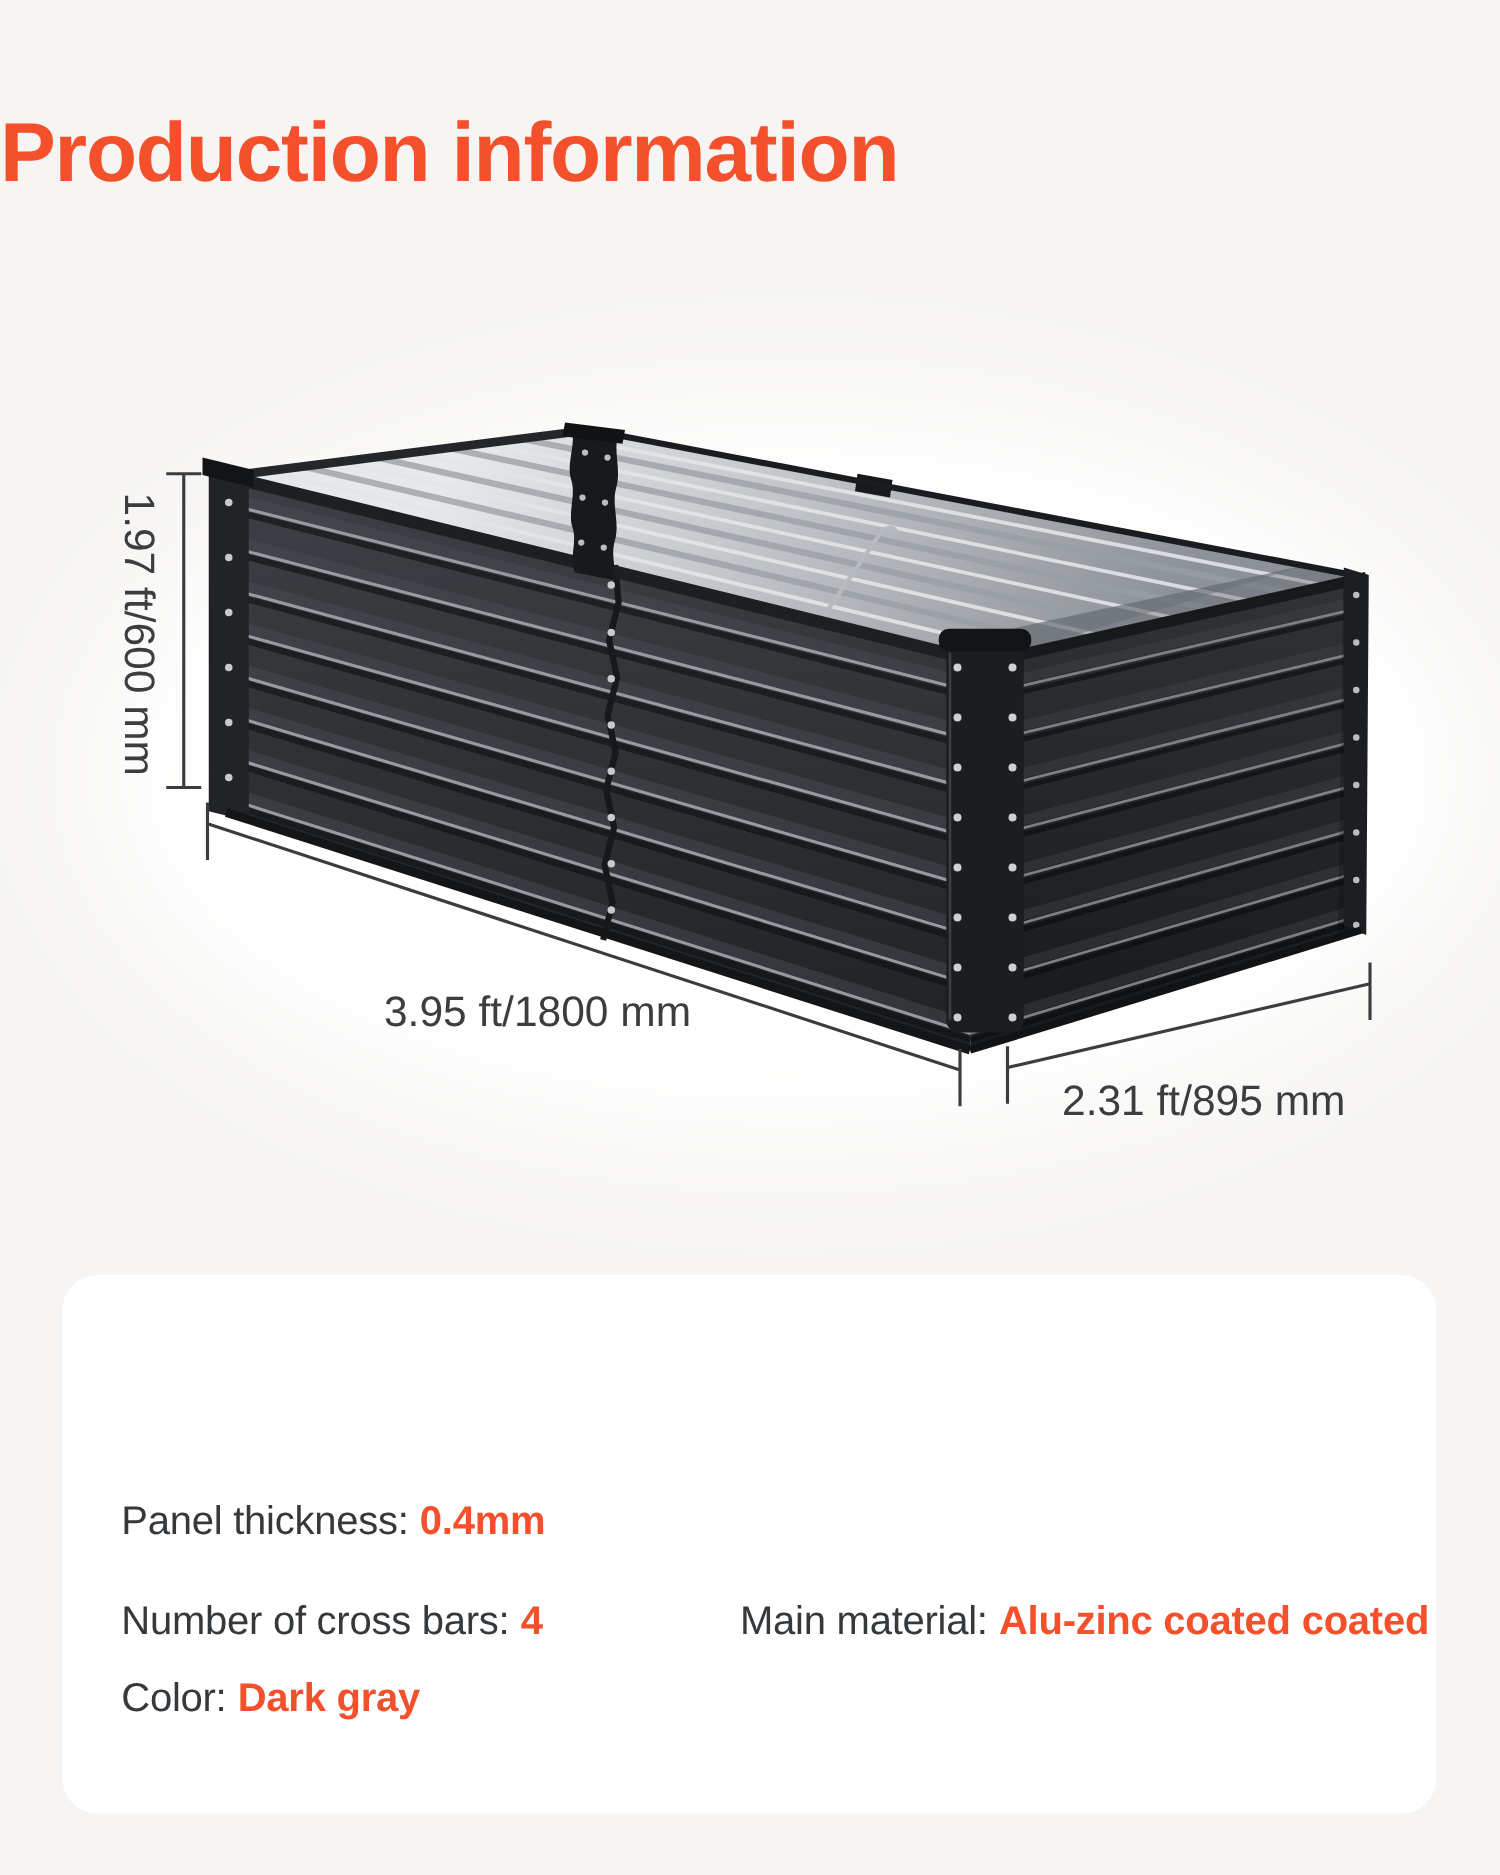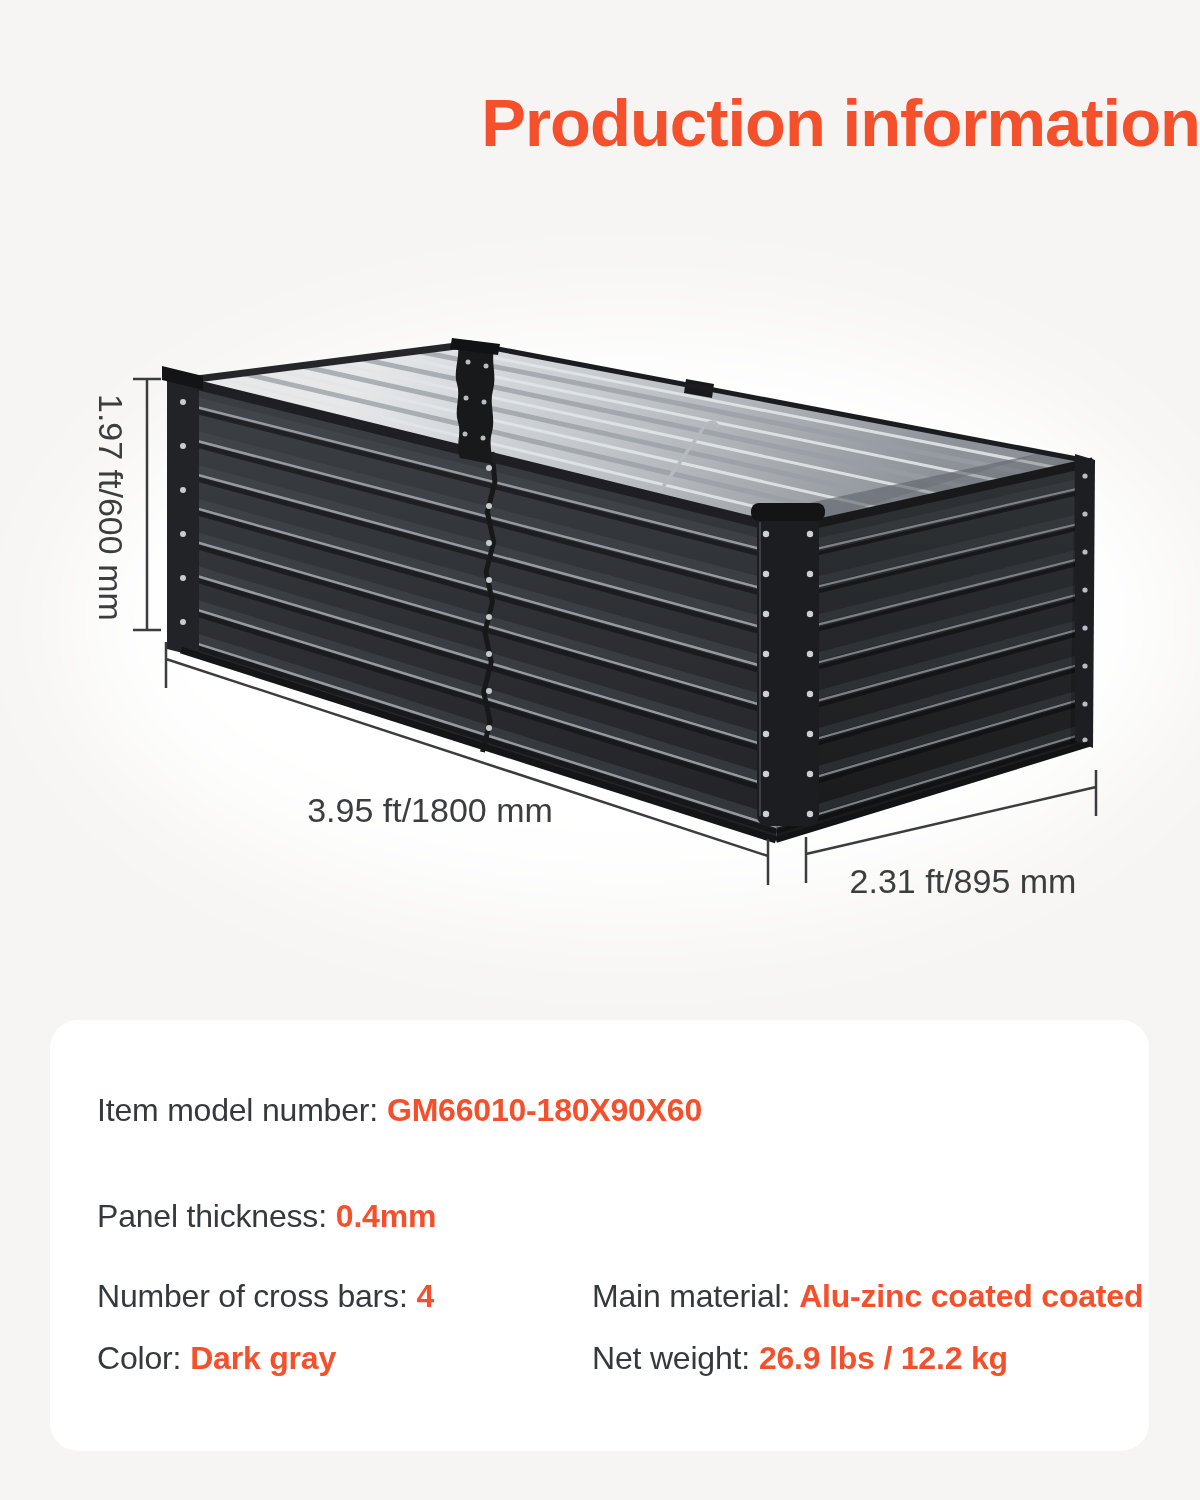--- a/index.html
+++ b/index.html
@@ -8,21 +8,21 @@
   }
   *{box-sizing:border-box;}
   html,body{margin:0;padding:0;}
   body{
     width:1200px;height:1500px;position:relative;overflow:hidden;
     background:var(--bg);
     font-family:"Liberation Sans","DejaVu Sans",sans-serif;
   }
   .title{
     position:absolute;left:0;top:84px;width:1200px;margin:0;
-    text-align:right;font-size:67px;font-weight:700;letter-spacing:-1px;
+    text-align:left;font-size:67px;font-weight:700;letter-spacing:-1px;
     color:var(--accent);
   }
   #product-svg{position:absolute;left:0;top:0;pointer-events:none;}
   .dim{
     position:absolute;color:var(--dim);font-size:34px;line-height:40px;
     white-space:nowrap;
   }
   .dim-height{
     left:90px;top:382px;height:250px;
     writing-mode:vertical-rl;text-align:center;line-height:42px;
@@ -215,27 +215,23 @@
         <path d="M806,854 L1096,787 M806,837 V883 M1096,770 V816"></path>
       </g>
     </g>
   </svg>
 
 <div class="dim dim-height">1.97 ft/600 mm</div>
 <div class="dim dim-length">3.95 ft/1800 mm</div>
 <div class="dim dim-width">2.31 ft/895 mm</div>
 
 <div class="card" id="spec-card">
-    <div class="spec-row" style="top: 70px;">
-      <span class="spec-cell" style="left: 0px;"><span>Item model number:</span><span class="spec-value">GM66010-180X90X60</span></span>
-    </div>
     <div class="spec-row" style="top: 132px;">
       <span class="spec-cell" style="left: 0px; margin-top: 44px;"><span>Panel thickness:</span><span class="spec-value">0.4mm</span></span>
     </div>
     <div class="spec-row" style="top: 256px;">
       <span class="spec-cell" style="left: 0px;"><span>Number of cross bars:</span><span class="spec-value">4</span></span>
       <span class="spec-cell" style="left: 495px;"><span>Main material:</span><span class="spec-value">Alu-zinc coated coated</span></span>
     </div>
     <div class="spec-row" style="top: 318px; text-align: center;">
       <span class="spec-cell" style="left: 0px;"><span>Color:</span><span class="spec-value">Dark gray</span></span>
-      <span class="spec-cell" style="left: 495px;"><span>Net weight:</span><span class="spec-value">26.9 lbs / 12.2 kg</span></span>
     </div>
   </div>
 
 </body></html>

